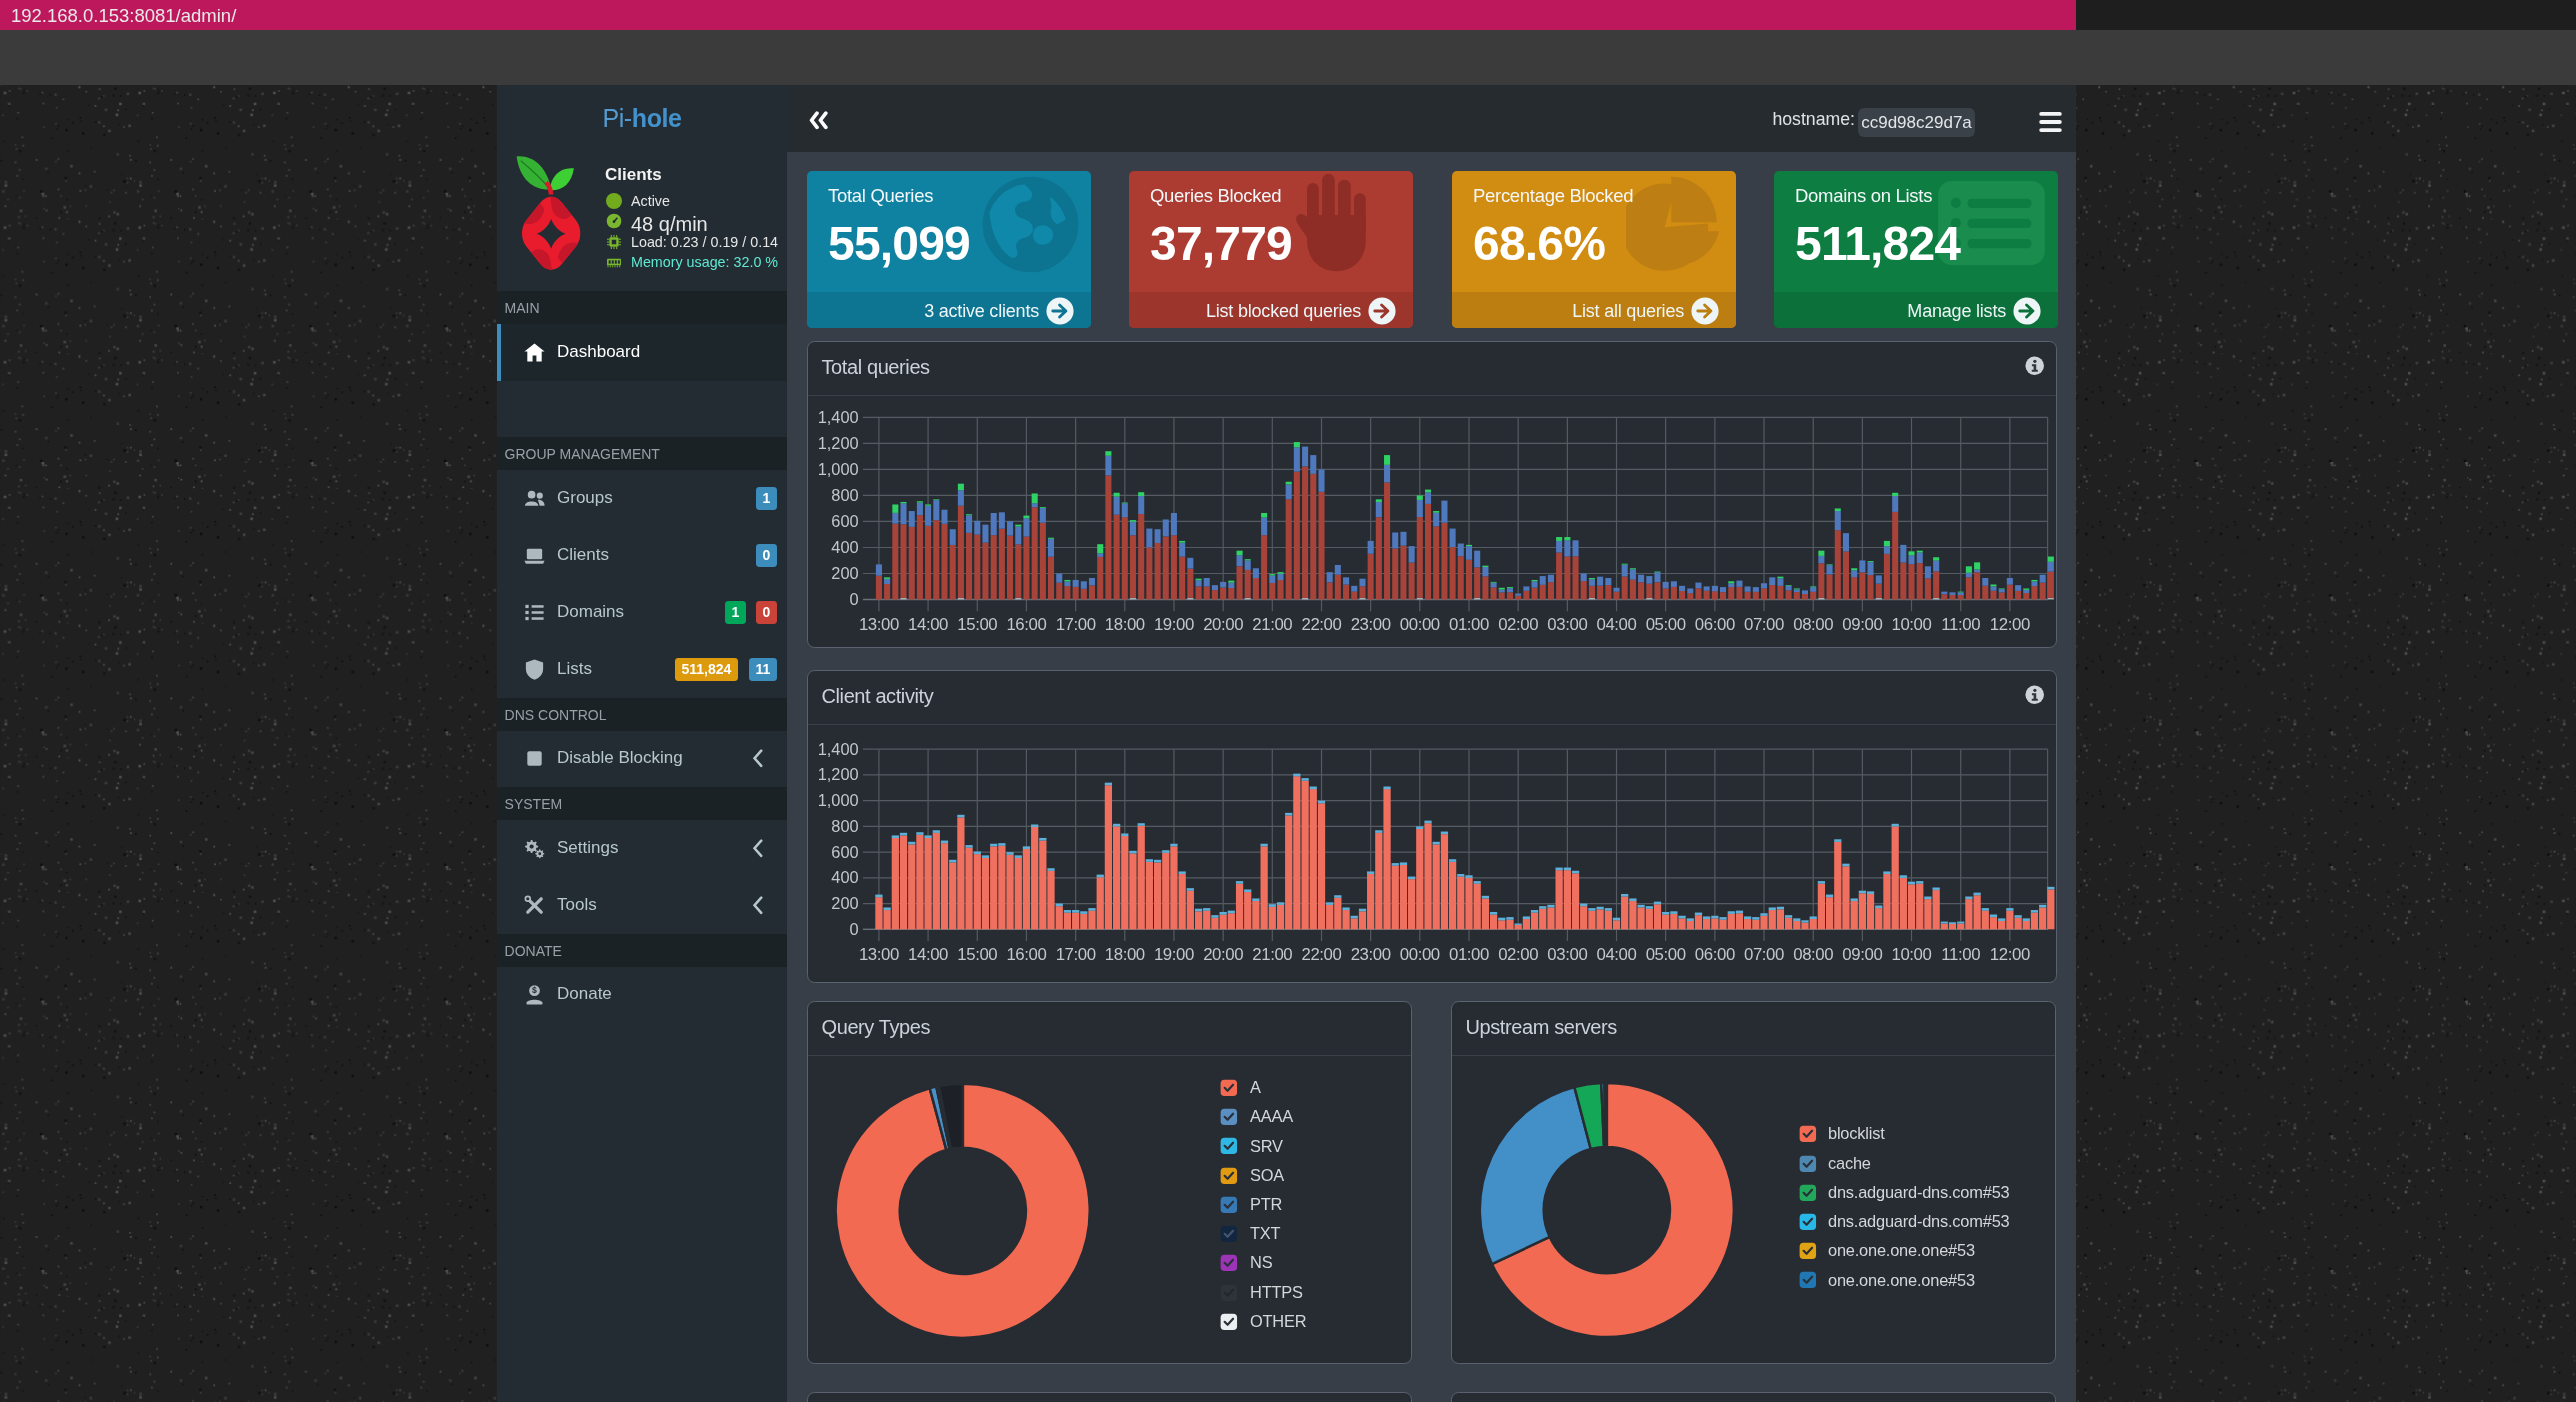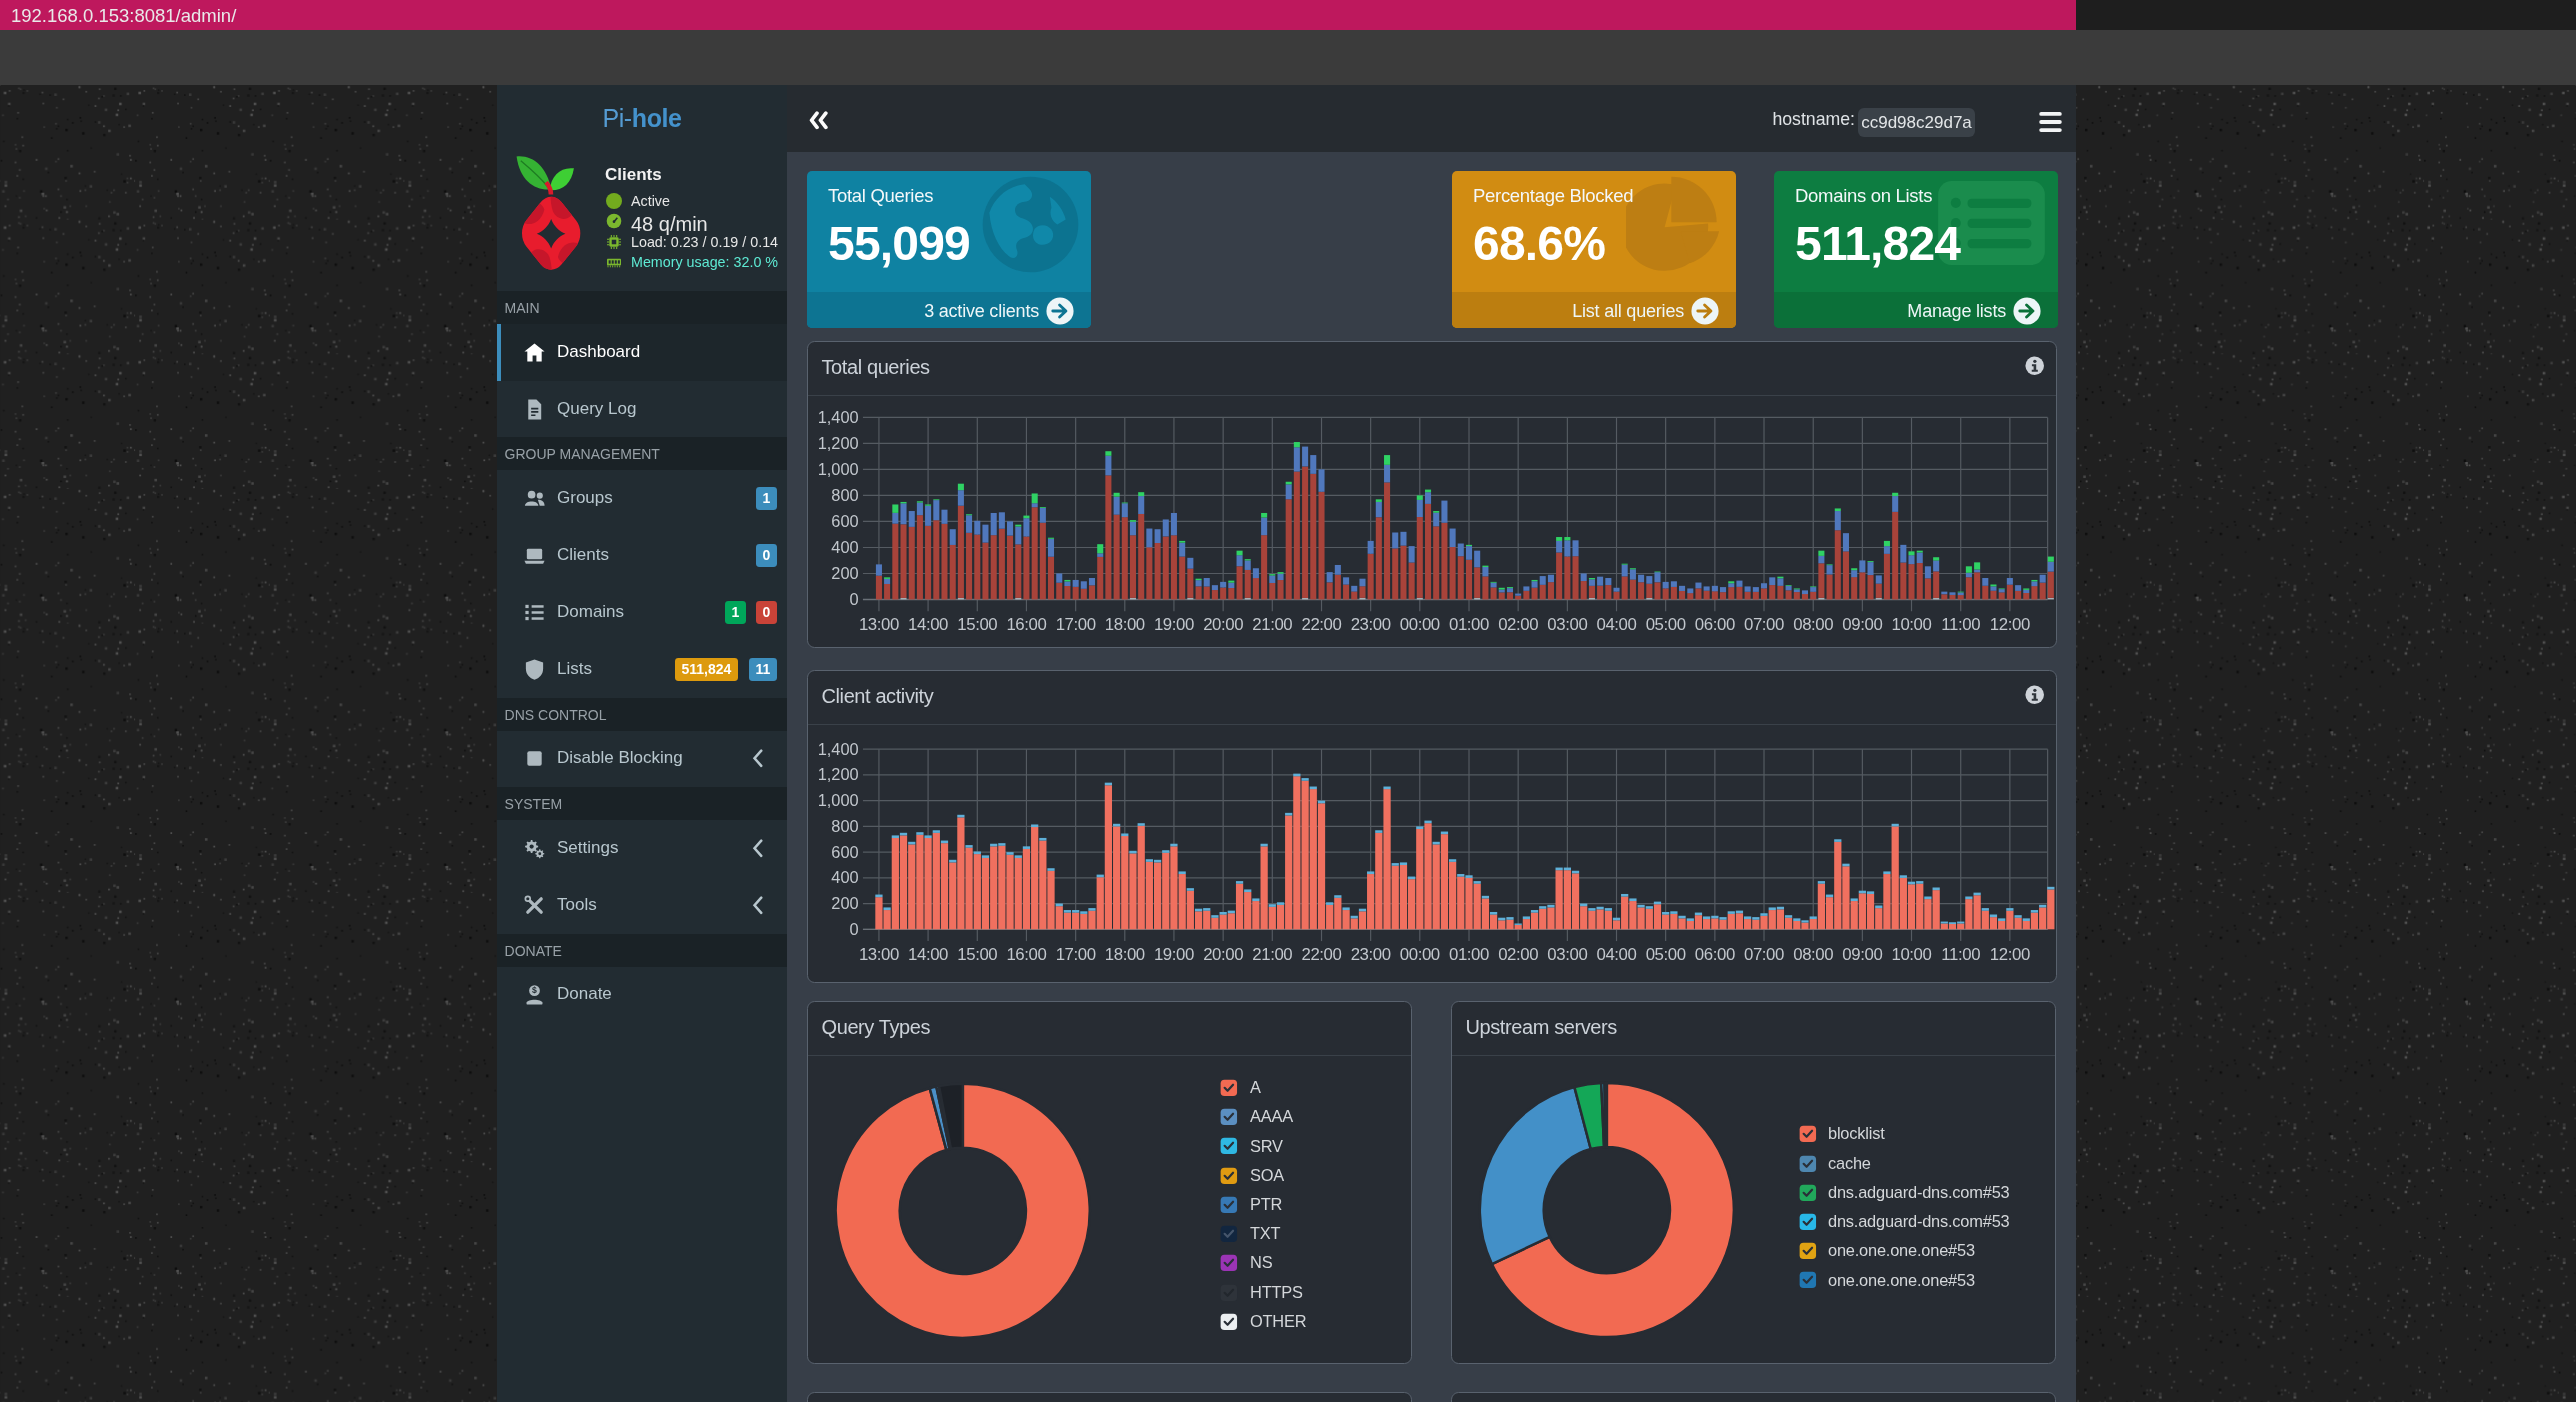--- a/index.html
+++ b/index.html
@@ -236,27 +236,20 @@
 <div class="band" style="top:139px">
         <span>MAIN</span>
       </div>
 <div class="mitem" style="top:172px">
         <div class="abs" style="left:0;top:0;width:290px;height:57px;background:#1d262b;border-left:4.2px solid #3c8dbc"></div>
         <svg class="abs" style="left:26px;top:17px" width="23" height="23" viewBox="0 0 24 24" fill="#ffffff">
           <path d="M12 2.5 L22.5 11 H19.5 V21.5 H14 V15 H10 V21.5 H4.5 V11 H1.5 Z"></path>
         </svg>
         <span class="mlabel" style="font-weight:normal;color:#ffffff">Dashboard</span>
       </div>
-<div class="mitem" style="top:229px">
-        <svg class="abs" style="left:26px;top:17px" width="23" height="23" viewBox="0 0 24 24" fill="#aeb9bf">
-          <path d="M5.5 1.5 H14 L19 6.5 V22.5 H5.5 Z"></path>
-          <path d="M8.5 11 H16 M8.5 14.5 H16 M8.5 18 H13" stroke="#222c32" stroke-width="1.8" fill="none"></path>
-        </svg>
-        <span class="mlabel" style="color:#b8c7ce">Query Log</span>
-      </div>
 <div class="band" style="top:285px">
         <span>GROUP MANAGEMENT</span>
       </div>
 <div class="mitem" style="top:318px">
         <svg class="abs" style="left:26px;top:17px" width="23" height="23" viewBox="0 0 24 24" fill="#aeb9bf">
           <circle cx="9" cy="8" r="4"></circle>
           <path d="M2 19.5 C2 13.5 16 13.5 16 19.5 Z"></path>
           <circle cx="17.5" cy="9" r="3.2"></circle>
           <path d="M15.5 13.2 C20 13 22.5 15.5 22.5 19.5 H17.5"></path>
         </svg>
@@ -354,20 +347,41 @@
 <path d="M82 26 C91 32 98 42 101 53 L91 59 C84 55 81 46 84 39 Z" fill="#1088a9"></path>
 <circle cx="59" cy="59" r="57" fill="none" stroke="#0c7390" stroke-width="0"></circle>
 </svg>
         <div class="ctitle">Total Queries</div>
         <div class="cnum">55,099</div>
         <div class="cfoot" style="background:#0d7492">
           <div class="cftext">3 active clients</div>
           <svg class="abs" style="right:17px;top:5.9px" width="28" height="28" viewBox="0 0 33 33">
             <circle cx="16.5" cy="16.5" r="16" fill="#edf5f7"></circle>
             <path d="M8 16.5 H22 M16 9.5 L23.5 16.5 L16 23.5" stroke="#0d7492" stroke-width="3.4" fill="none" stroke-linecap="round" stroke-linejoin="round"></path>
+          </svg>
+        </div>
+      </div>
+<div class="card" style="left:342px;top:18.5px;background:#ac3b31">
+        <svg class="abs" style="right:32px;top:2.5px" width="85" height="104" viewBox="0 0 101 124">
+<g fill="#8d2d26">
+<rect x="13" y="12" width="14" height="58" rx="7"></rect>
+<rect x="31" y="1" width="15" height="64" rx="7.5"></rect>
+<rect x="50" y="8" width="15" height="60" rx="7.5"></rect>
+<rect x="69" y="24" width="14" height="50" rx="7"></rect>
+<path d="M14 54 C6 44 -3 50 1 59 C4 65 9 70 13 77 L20 88 Z"></path>
+<path d="M13 50 H83 V80 C83 102 69 117 48 117 C27 117 13 102 13 80 Z"></path>
+</g>
+        </svg>
+        <div class="ctitle">Queries Blocked</div>
+        <div class="cnum">37,779</div>
+        <div class="cfoot" style="background:#9c352c">
+          <div class="cftext">List blocked queries</div>
+          <svg class="abs" style="right:17px;top:5.9px" width="28" height="28" viewBox="0 0 33 33">
+            <circle cx="16.5" cy="16.5" r="16" fill="#edf5f7"></circle>
+            <path d="M8 16.5 H22 M16 9.5 L23.5 16.5 L16 23.5" stroke="#9c352c" stroke-width="3.4" fill="none" stroke-linecap="round" stroke-linejoin="round"></path>
           </svg>
         </div>
       </div>
 <div class="card" style="left:665px;top:18.5px;background:#d18c12">
         <svg class="abs" style="right:11px;top:5.9px" width="99" height="99" viewBox="0 0 118 118">
 <g fill="#bd7e13">
 <path d="M 46 61 L 59.5 10.8 A 52 52 0 1 0 97.8 56.5 Z"></path>
 <path d="M54 55 L 54 1 A 54 54 0 0 1 108 55 Z"></path>
 <path d="M65 66 L 111 66 A 53 53 0 0 1 76 104 Z"></path>
 </g>

